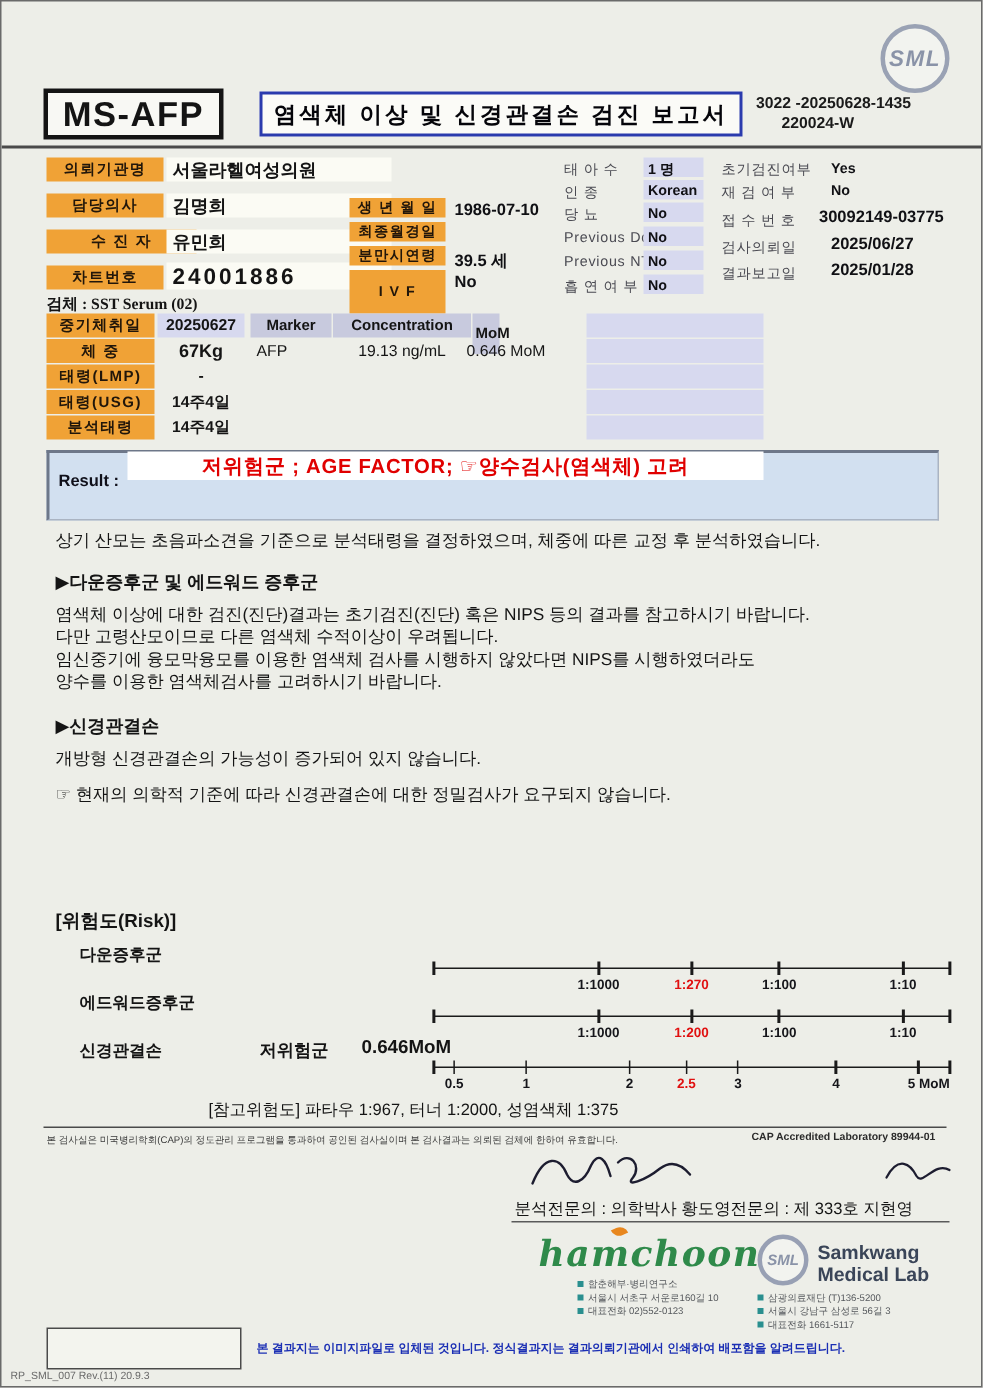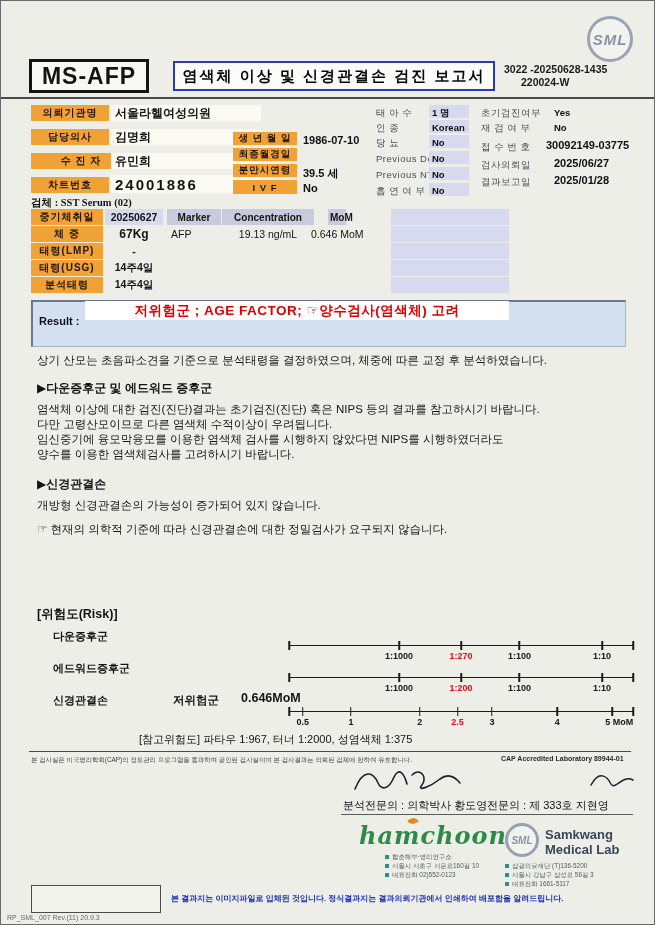--- a/index.html
+++ b/index.html
@@ -111,21 +111,21 @@
 
   <div class="olabel" style="left:232px; top:131px; width:64px; height:13px; font-size:9.5px;">생 년 월 일</div>
   <div class="gval" style="left:302px; top:133px; font-size:11px;">1986-07-10</div>
 
   <div class="olabel" style="left:232px; top:147px; width:64px; height:13px; font-size:9.5px;">최종월경일</div>
   <div class="gval" style="left:302px; top:149px; font-size:11px;"></div>
 
   <div class="olabel" style="left:232px; top:163px; width:64px; height:13px; font-size:9.5px;">분만시연령</div>
   <div class="gval" style="left:302px; top:165px; font-size:11px;">39.5 세</div>
 
-  <div class="olabel" style="left:232px; top:179px; width:64px; height:14px; font-size:9.5px;">I V F</div>
+  <div class="olabel" style="left:232px; top:179px; width:64px; height:29px; font-size:9.5px;">I V F</div>
   <div class="gval" style="left:302px; top:181px; font-size:11px;">No</div>
 
   <div class="glabel" style="left:375px; top:106px;">태 아 수</div>
   <div class="lavcell" style="left:428px; top:104px; width:40px; height:13px;"></div>
   <div class="gval" style="left:431px; top:106px;">1 명</div>
 
   <div class="glabel" style="left:375px; top:121px;">인 종</div>
   <div class="lavcell" style="left:428px; top:119px; width:40px; height:13px;"></div>
   <div class="gval" style="left:431px; top:121px;">Korean</div>
 
@@ -170,21 +170,21 @@
   <div class="mk-c val" style="left:104px; top:242px; width:58px; height:16px;">-</div>
 
   <div class="olabel" style="left:30px; top:259px; width:72px; height:16px;">태령(USG)</div>
   <div class="mk-c val" style="left:104px; top:259px; width:58px; height:16px; font-size:10.5px;">14주4일</div>
 
   <div class="olabel" style="left:30px; top:276px; width:72px; height:16px;">분석태령</div>
   <div class="mk-c val" style="left:104px; top:276px; width:58px; height:16px; font-size:10.5px;">14주4일</div>
 
   <div class="mk-h" style="left:166px; top:208px; width:54px; height:16px;">Marker</div>
   <div class="mk-h" style="left:221px; top:208px; width:92px; height:16px;">Concentration</div>
-  <div class="mk-h" style="left:327px; top:208px; width:18px; height:16px; justify-content:flex-start; padding-left:2px;">MoM</div>
+  <div class="mk-h" style="left:314px; top:208px; width:18px; height:27px; justify-content:flex-start; padding-left:2px;">MoM</div>
 
   <div class="mk-c" style="left:166px; top:225px; width:54px; height:16px; justify-content:flex-start; padding-left:4px;">AFP</div>
   <div class="mk-c" style="left:221px; top:225px; width:92px; height:16px;">19.13 ng/mL</div>
   <div class="mk-c" style="left:310px; top:225px; width:70px; height:16px; justify-content:flex-start;">0.646 MoM</div>
 
   <div class="lavcell" style="left:390px; top:208px; width:118px; height:16px;"></div>
   <div class="lavcell" style="left:390px; top:225px; width:118px; height:16px;"></div>
   <div class="lavcell" style="left:390px; top:242px; width:118px; height:16px;"></div>
   <div class="lavcell" style="left:390px; top:259px; width:118px; height:16px;"></div>
   <div class="lavcell" style="left:390px; top:276px; width:118px; height:16px;"></div>

